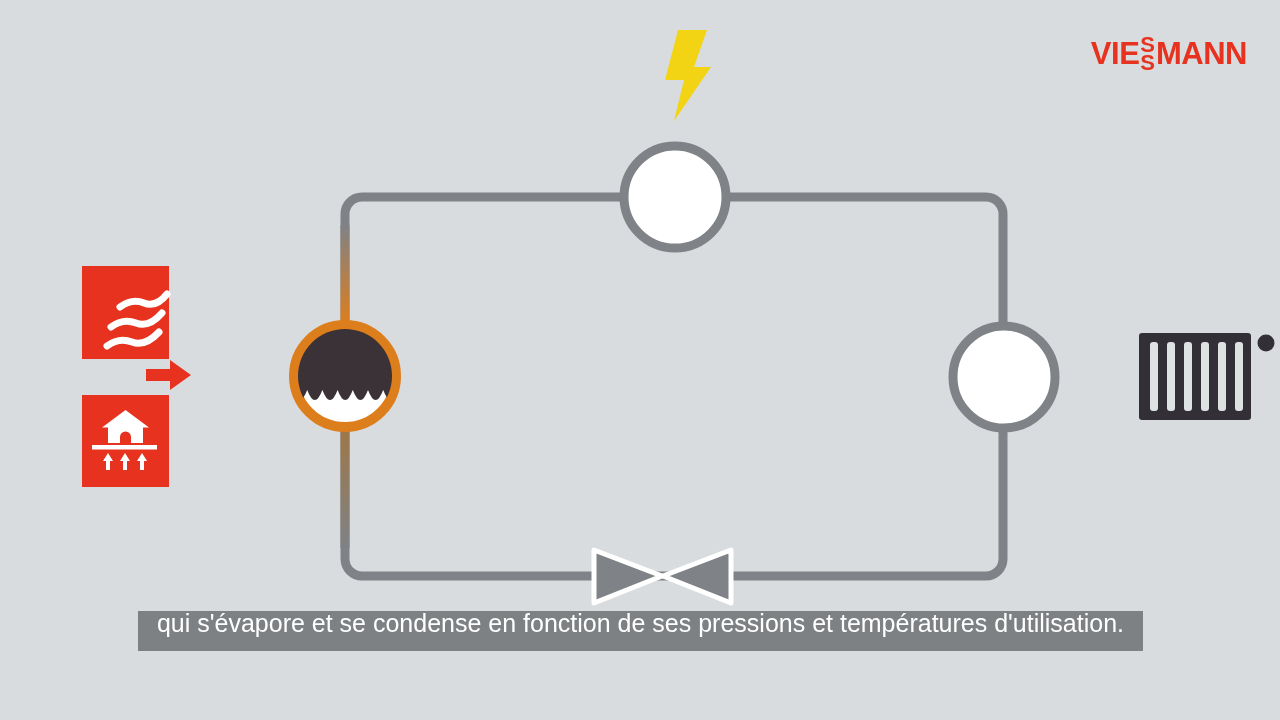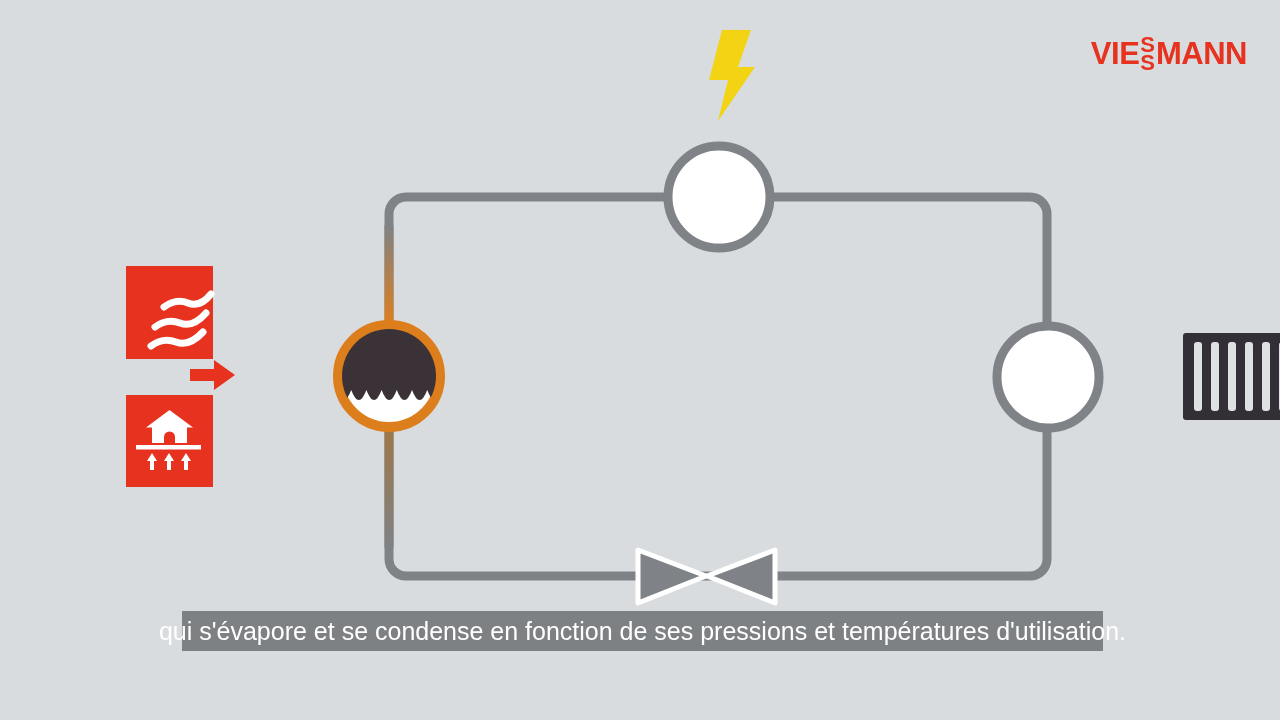--- a/index.html
+++ b/index.html
@@ -1,42 +1,42 @@
 <!DOCTYPE html>
 <html style="--pipe: #7f8286; --component_fill: #ffffff; --evaporator_ring: #dd7e1d; --evaporator_fluid: #3a3236; --pipe_warm: #9e7747; --lightning: #f2d414; --accent_red: #e6321e; --icon_dark: #332f36; --icon_white: #ffffff; --valve_fill: #7f8286; --valve_stroke: #ffffff; --slot_light: #dfe2e3; --subtitle_bar: #7e8184; --subtitle_text: #ffffff; --background: #d9dcde;"><head>
 <meta charset="utf-8">
 <style>
   html,body{margin:0;padding:0;}
   body{
     width:1280px;height:720px;overflow:hidden;position:relative;
     background:var(--background,#d9dcde);
     font-family:"Liberation Sans",sans-serif;
   }
-  .stage{position:absolute;inset:0;margin-left:44px;}
+  .stage{position:absolute;inset:0;}
   svg{position:absolute;left:0;top:0;}
 
   
   .logo{
     position:absolute;top:36px;right:33px;
     display:flex;align-items:center;
     color:var(--accent_red,#e6321e);
     font-weight:bold;font-size:31px;letter-spacing:-0.5px;
     font-family:"Liberation Sans",sans-serif;
     user-select:none;
   }
   .logo .sstack{
     display:flex;flex-direction:column;align-items:center;
     font-size:22px;line-height:0.84;letter-spacing:0;margin:0 1px;
   }
 
   
   .subtitle-bar{
-    position:absolute;left:138px;top:611px;width:921px;height:40px;
+    position:absolute;left:138px;top:611px;width:1005px;height:40px;
     background:var(--subtitle_bar,#7e8184);
-    display:flex;align-items:center;justify-content:center;
+    display:flex;align-items:flex-start;justify-content:center;
   }
   .subtitle-bar span{
     color:var(--subtitle_text,#ffffff);
     font-size:25px;line-height:1;white-space:nowrap;
   }
 </style>
 </head>
 <body>
 
 <div class="stage">

